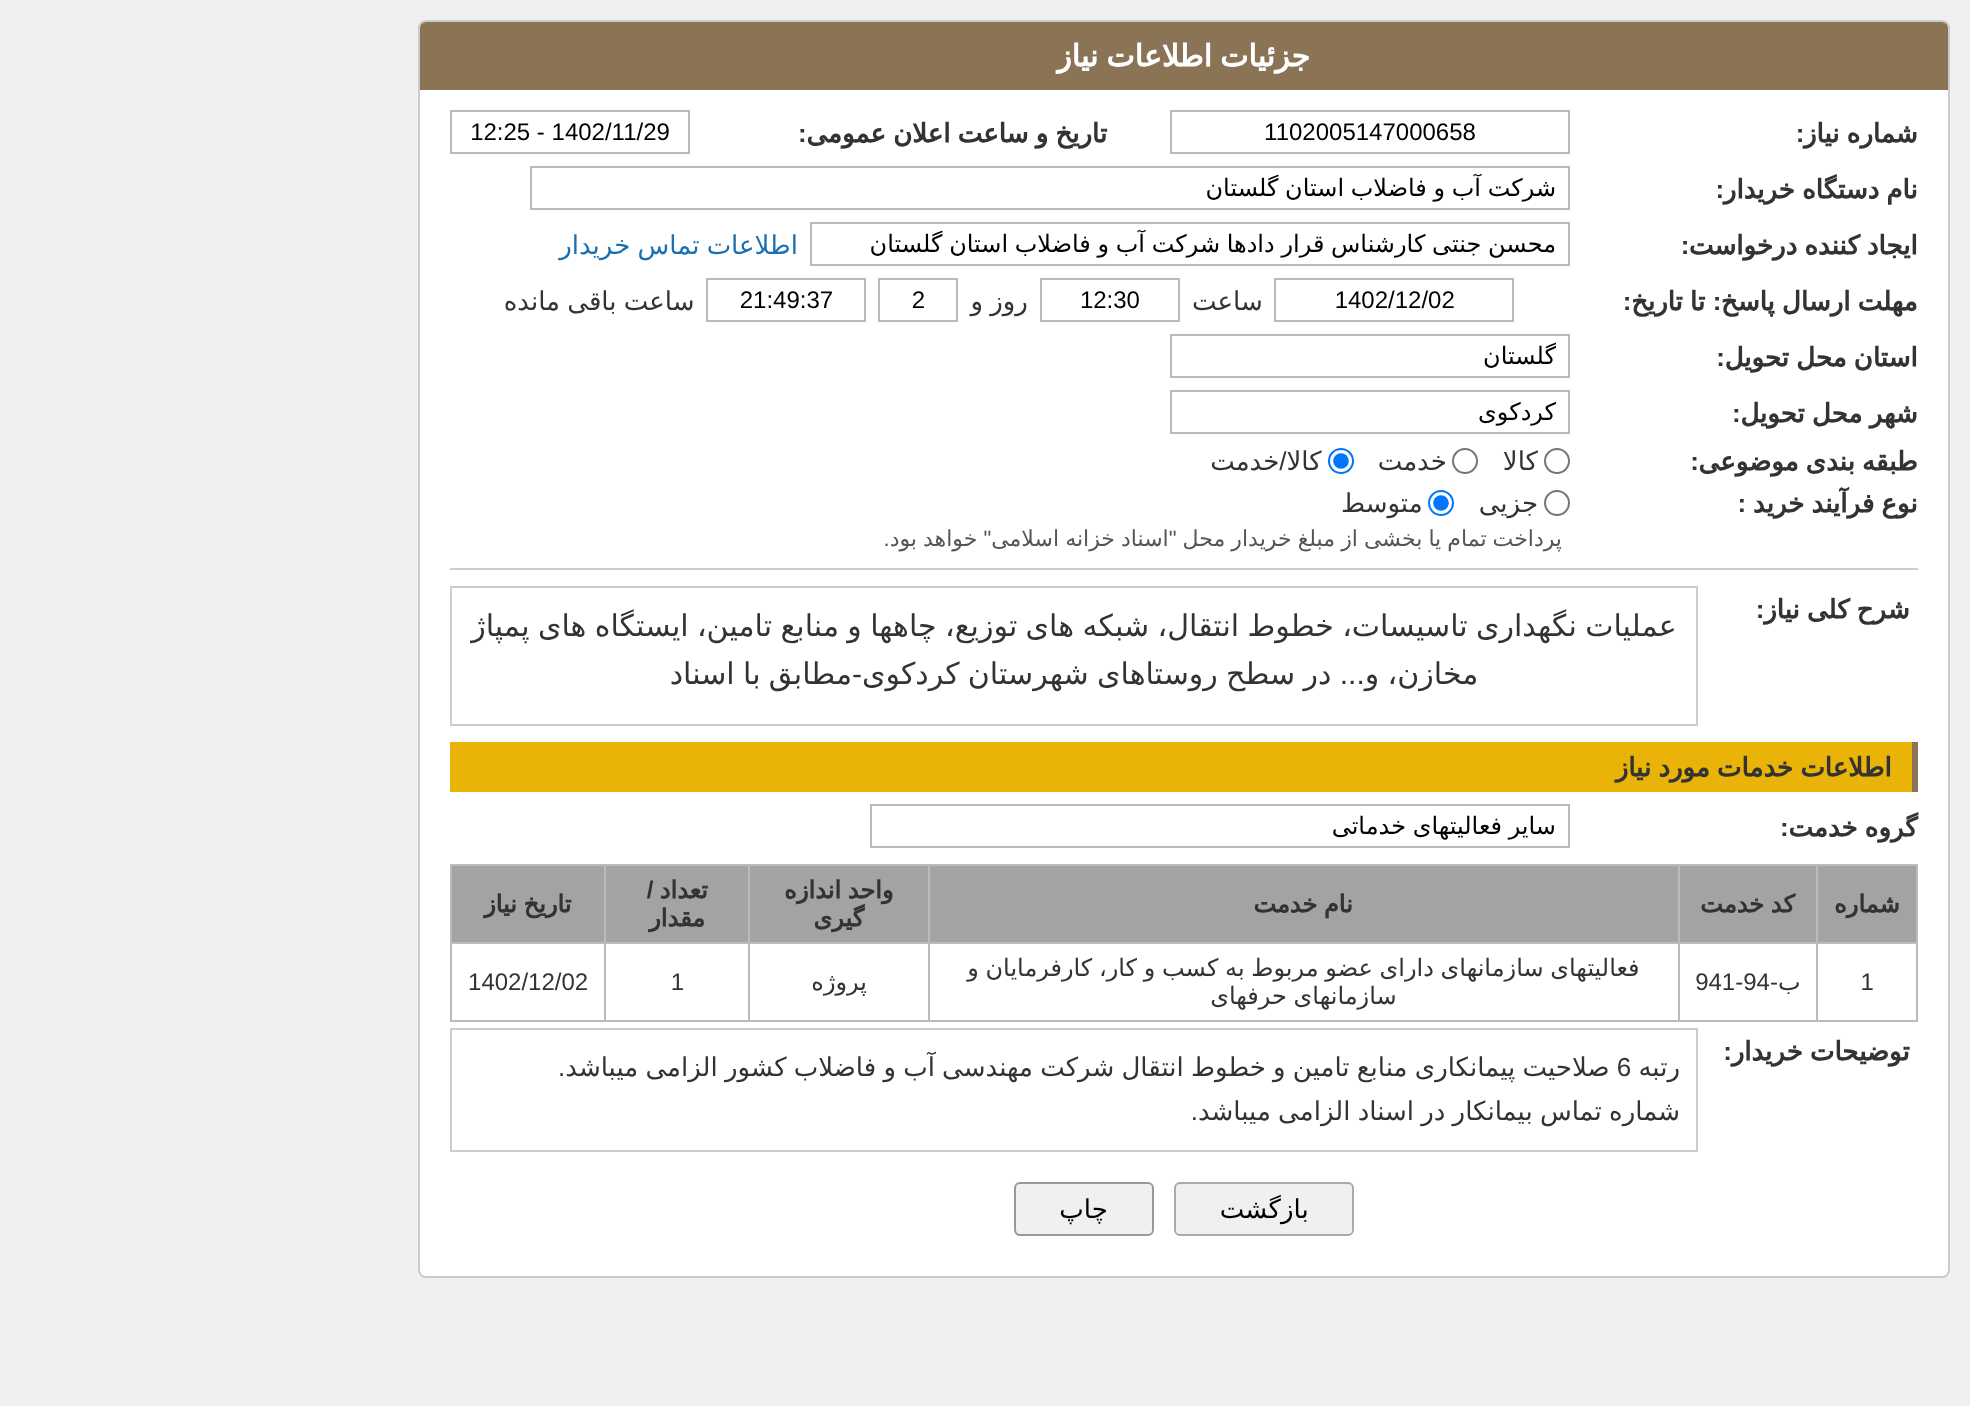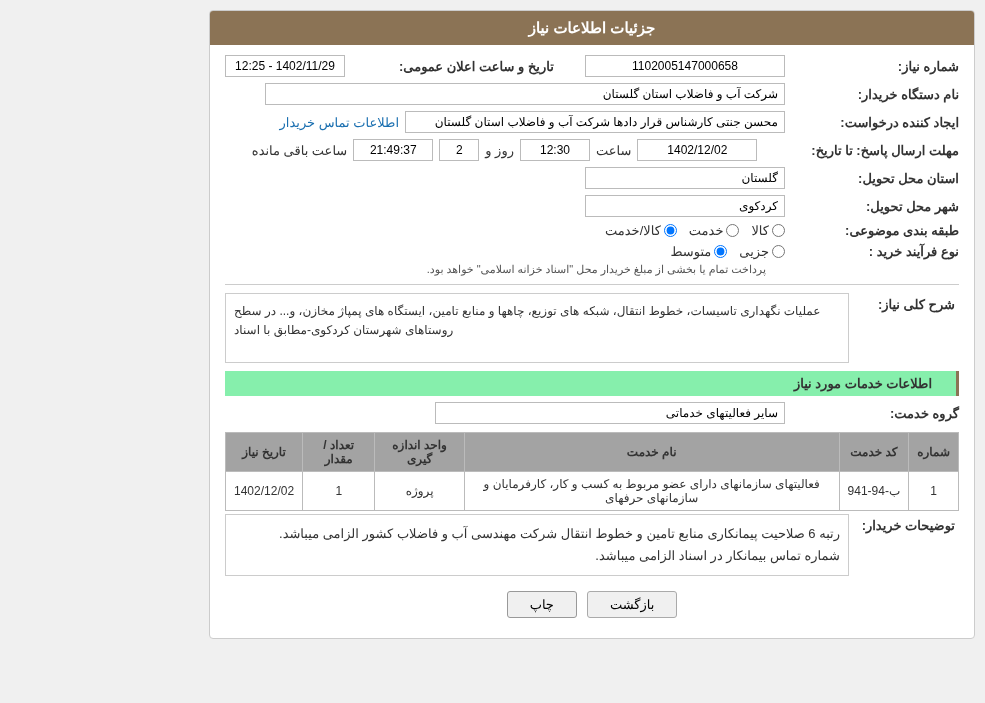--- a/index.html
+++ b/index.html
@@ -71,24 +71,24 @@
     .radio-item {
       display: flex;
       align-items: center;
       gap: 3px;
     }
     .description-box {
       border: 1px solid #ccc;
       padding: 8px;
       min-height: 70px;
       background: #fff;
-      font-size: 12px;
+      font-size: 15px;
       direction: rtl;
       width: 100%;
-      text-align: left;
+      text-align: center;
       line-height: 1.6;
     }
     .table-wrapper {
       width: 100%;
       border-collapse: collapse;
       margin-top: 6px;
     }
     .table-wrapper th {
       background: #a3a3a3;
       border: 1px solid #bbb;
@@ -128,25 +128,25 @@
     }
     .process-type-row {
       display: flex;
       align-items: flex-start;
       gap: 6px;
       margin-bottom: 6px;
     }
     .note-text {
       font-size: 11px;
       color: #555;
-      margin-right: 19px;
+      margin-right: 4px;
     }
     .sub-section-header {
-      background: #86efac;
-      padding: 5px 24px;
+      background: #eab308;
+      padding: 5px 10px;
       font-weight: bold;
       font-size: 13px;
       margin: 8px 0 6px 0;
       border-right: 3px solid #8b7355;
     }
     .group-service-row {
       display: flex;
       align-items: center;
       gap: 6px;
       margin-bottom: 8px;

